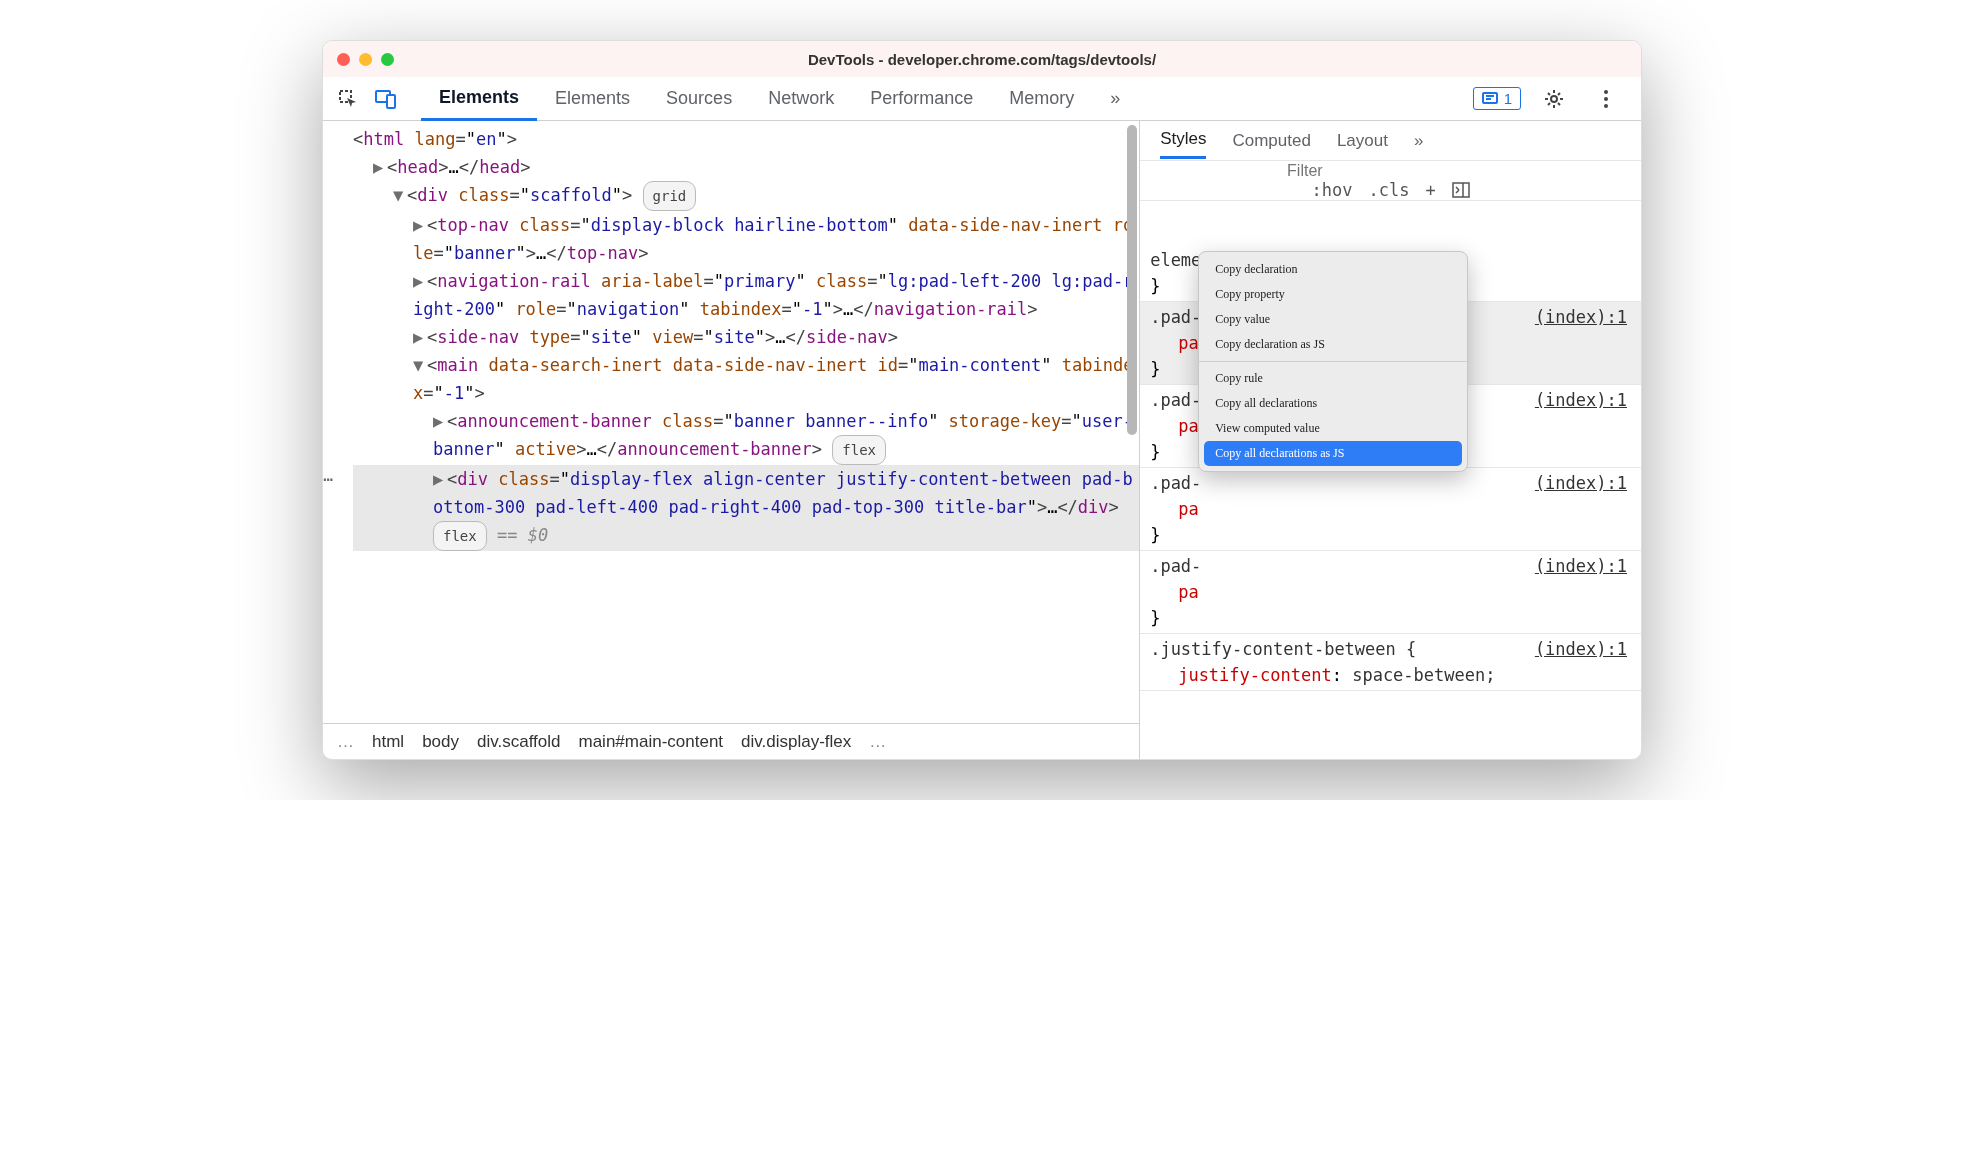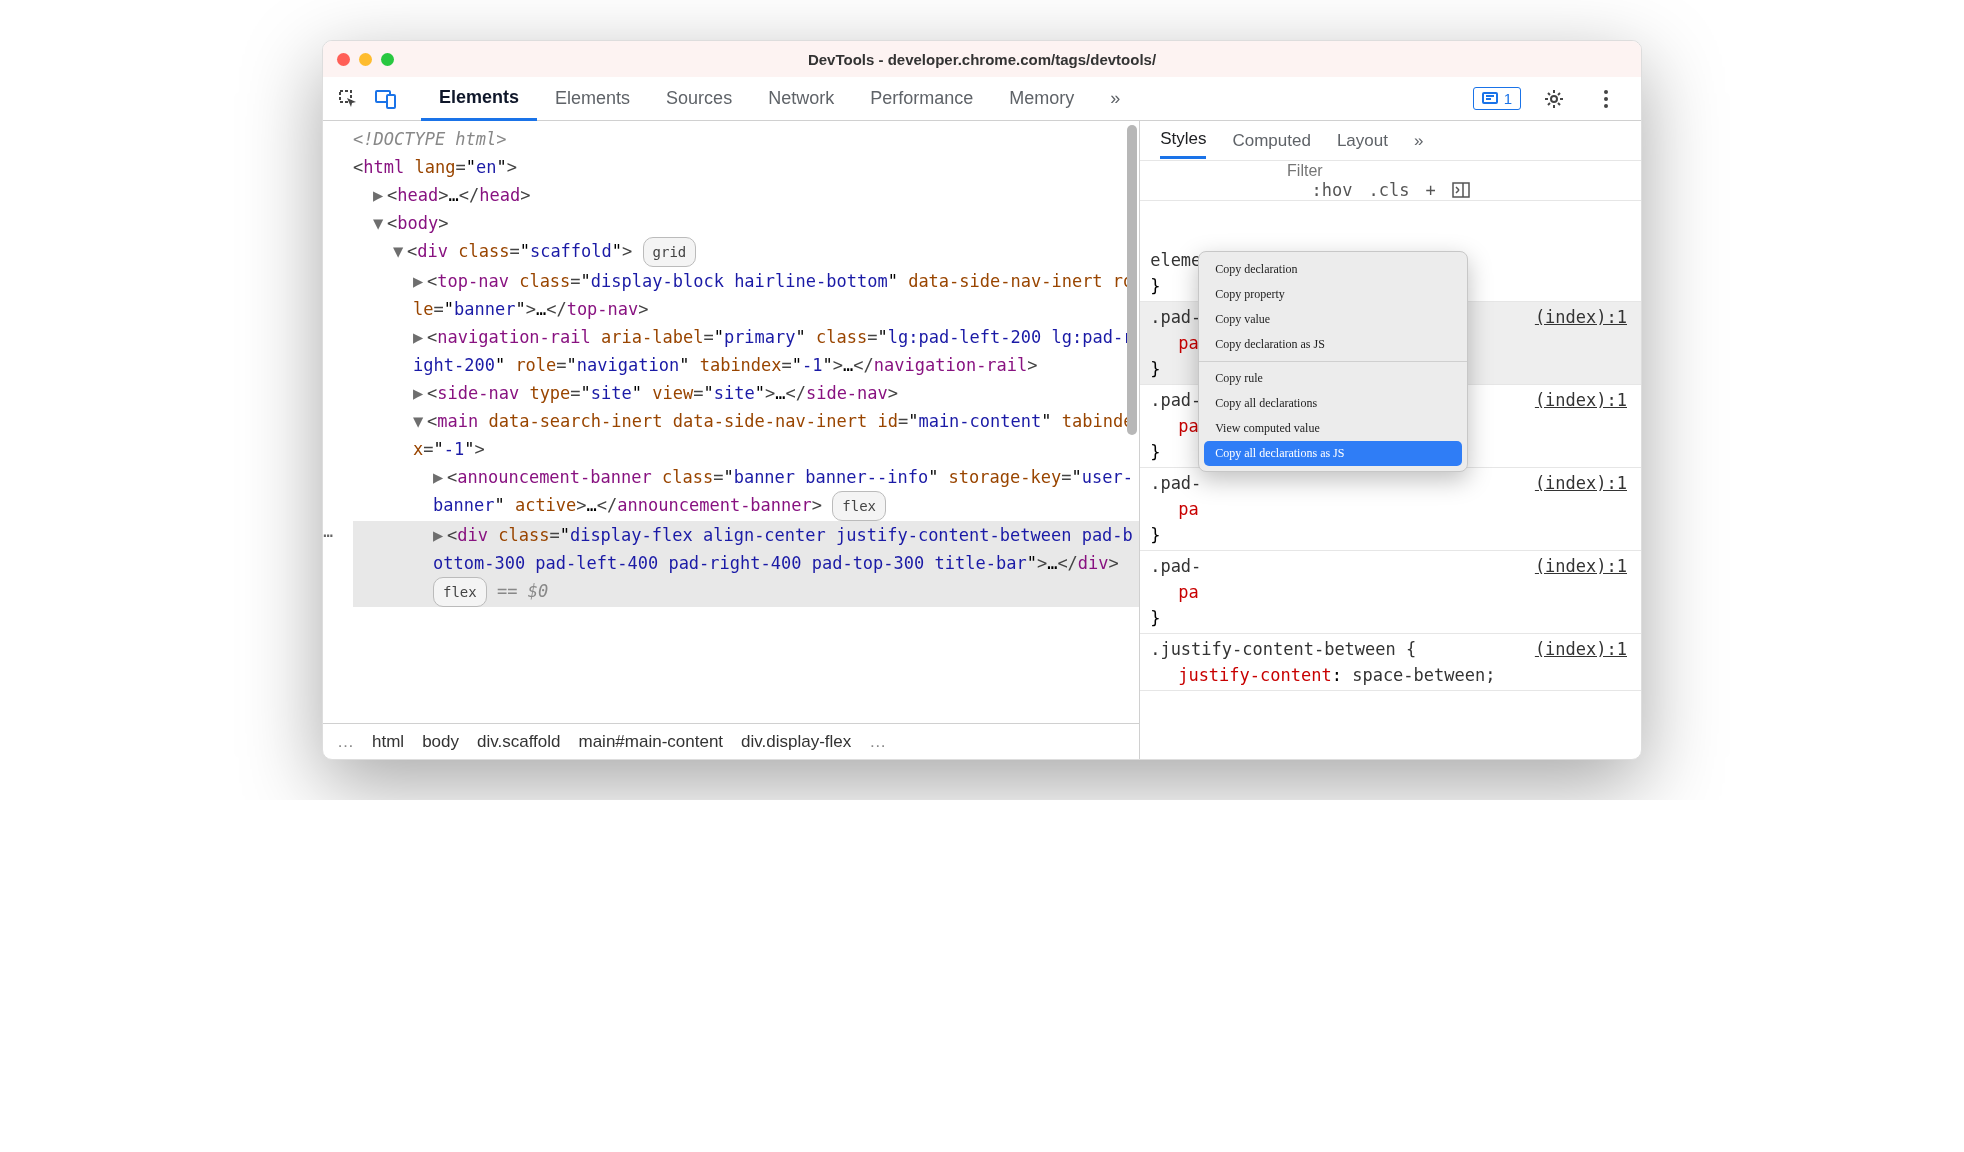--- a/index.html
+++ b/index.html
@@ -128,24 +128,22 @@
           </svg>
       </div>
     </div>
   </div>
 
   <div class="main">
 
     <div class="dom-panel">
       <div class="dom-tree">
         <div class="dom-scrollbar"></div>
-        <div class="dom-line"><span class="dim">&lt;!DOCTYPE html&gt;</span></div>
         <div class="dom-line"><span class="punc">&lt;</span><span class="tag">html</span> <span class="attn">lang</span><span class="punc">=</span>"<span class="attv">en</span>"<span class="punc">&gt;</span></div>
         <div class="dom-line" style="padding-left:20px"><span class="tri">▶</span><span class="punc">&lt;</span><span class="tag">head</span><span class="punc">&gt;</span>…<span class="punc">&lt;/</span><span class="tag">head</span><span class="punc">&gt;</span></div>
-        <div class="dom-line" style="padding-left:20px"><span class="tri">▼</span><span class="punc">&lt;</span><span class="tag">body</span><span class="punc">&gt;</span></div>
         <div class="dom-line" style="padding-left:40px"><span class="tri">▼</span><span class="punc">&lt;</span><span class="tag">div</span> <span class="attn">class</span><span class="punc">=</span>"<span class="attv">scaffold</span>"<span class="punc">&gt;</span> <span class="badge">grid</span></div>
         <div class="dom-line" style="padding-left:60px"><span class="tri">▶</span><span class="punc">&lt;</span><span class="tag">top-nav</span> <span class="attn">class</span><span class="punc">=</span>"<span class="attv">display-block hairline-bottom</span>" <span class="attn">data-side-nav-inert</span> <span class="attn">role</span><span class="punc">=</span>"<span class="attv">banner</span>"<span class="punc">&gt;</span>…<span class="punc">&lt;/</span><span class="tag">top-nav</span><span class="punc">&gt;</span></div>
         <div class="dom-line" style="padding-left:60px"><span class="tri">▶</span><span class="punc">&lt;</span><span class="tag">navigation-rail</span> <span class="attn">aria-label</span><span class="punc">=</span>"<span class="attv">primary</span>" <span class="attn">class</span><span class="punc">=</span>"<span class="attv">lg:pad-left-200 lg:pad-right-200</span>" <span class="attn">role</span><span class="punc">=</span>"<span class="attv">navigation</span>" <span class="attn">tabindex</span><span class="punc">=</span>"<span class="attv">-1</span>"<span class="punc">&gt;</span>…<span class="punc">&lt;/</span><span class="tag">navigation-rail</span><span class="punc">&gt;</span></div>
         <div class="dom-line" style="padding-left:60px"><span class="tri">▶</span><span class="punc">&lt;</span><span class="tag">side-nav</span> <span class="attn">type</span><span class="punc">=</span>"<span class="attv">site</span>" <span class="attn">view</span><span class="punc">=</span>"<span class="attv">site</span>"<span class="punc">&gt;</span>…<span class="punc">&lt;/</span><span class="tag">side-nav</span><span class="punc">&gt;</span></div>
         <div class="dom-line" style="padding-left:60px"><span class="tri">▼</span><span class="punc">&lt;</span><span class="tag">main</span> <span class="attn">data-search-inert</span> <span class="attn">data-side-nav-inert</span> <span class="attn">id</span><span class="punc">=</span>"<span class="attv">main-content</span>" <span class="attn">tabindex</span><span class="punc">=</span>"<span class="attv">-1</span>"<span class="punc">&gt;</span></div>
         <div class="dom-line" style="padding-left:80px"><span class="tri">▶</span><span class="punc">&lt;</span><span class="tag">announcement-banner</span> <span class="attn">class</span><span class="punc">=</span>"<span class="attv">banner banner--info</span>" <span class="attn">storage-key</span><span class="punc">=</span>"<span class="attv">user-banner</span>" <span class="attn">active</span><span class="punc">&gt;</span>…<span class="punc">&lt;/</span><span class="tag">announcement-banner</span><span class="punc">&gt;</span> <span class="badge">flex</span></div>
         <div class="dom-line selected" style="padding-left:80px"><span class="tri">▶</span><span class="punc">&lt;</span><span class="tag">div</span> <span class="attn">class</span><span class="punc">=</span>"<span class="attv">display-flex align-center justify-content-between pad-bottom-300 pad-left-400 pad-right-400 pad-top-300 title-bar</span>"<span class="punc">&gt;</span>…<span class="punc">&lt;/</span><span class="tag">div</span><span class="punc">&gt;</span> <span class="badge">flex</span> <span class="eq0">== $0</span></div>
       </div>
       <div class="crumb">
         <span class="ell">…</span>

